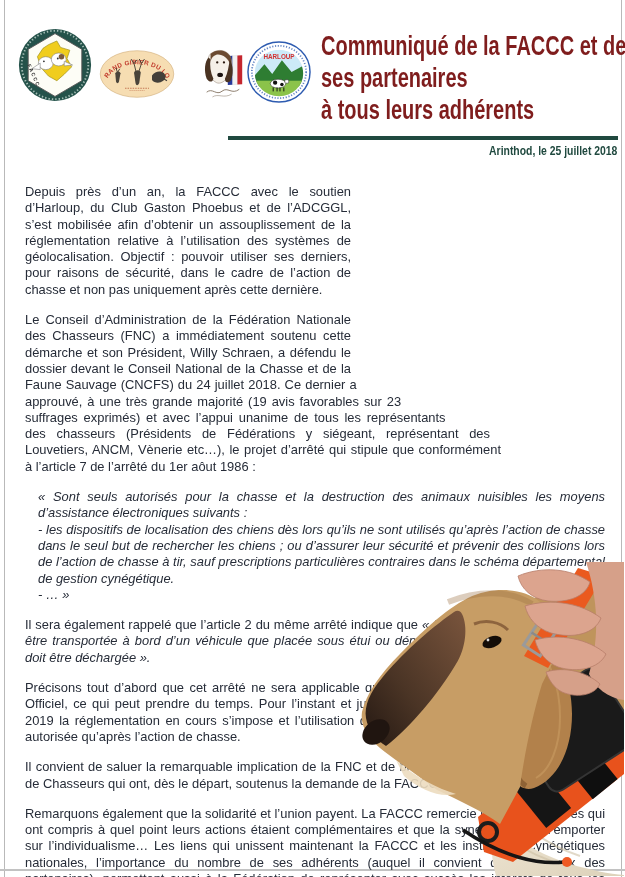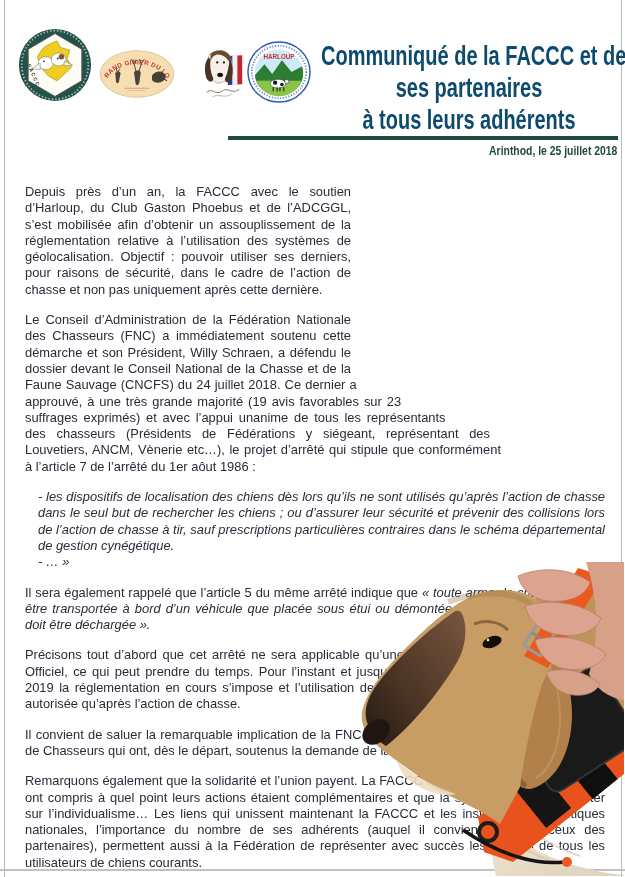--- a/index.html
+++ b/index.html
@@ -14,22 +14,22 @@
   .edge-bottom{position:absolute;left:0;top:869px;width:625px;height:2px;background:#c2c2c2;z-index:1;}
 
   
   .logo{position:absolute;}
   .logo-faccc{left:18px;top:26px;width:74px;height:78px;}
   .logo-ggl{left:99px;top:50px;width:76px;height:48px;}
   .logo-phoebus{left:199px;top:42px;width:48px;height:60px;}
   .logo-harloup{left:246px;top:40px;width:66px;height:64px;}
 
   .title-block{
-    position:absolute;right:8px;top:40px;width:400px;text-align:center;
-    color:#0c4a6e;
+    position:absolute;right:8px;top:30px;width:400px;text-align:left;
+    color:#7f1d1d;
   }
   .title-line{
     font-size:27px;font-weight:700;line-height:32px;white-space:nowrap;
     transform:scaleX(0.74);transform-origin:100% 50%;
   }
   .title-rule{position:absolute;left:228px;top:136px;width:390px;height:4px;background:#20493f;}
   .date-line{
     position:absolute;right:8px;top:143px;color:#20493f;font-weight:700;font-size:13px;
     transform:scaleX(0.8);transform-origin:100% 50%;white-space:nowrap;
   }
@@ -146,25 +146,26 @@
 </div>
 
 <div class="content">
   <div class="wrap-spacer" aria-hidden="true"></div>
 
   <p>Depuis près d’un an, la FACCC avec le soutien d’Harloup, du Club Gaston Phoebus et de l’ADCGGL, s’est mobilisée afin d’obtenir un assouplissement de la réglementation relative à l’utilisation des systèmes de géolocalisation.  Objectif : pouvoir utiliser ses derniers, pour raisons de sécurité, dans le cadre de l’action de chasse et non pas uniquement après cette dernière.</p>
 
   <p>Le Conseil d’Administration de la Fédération Nationale des Chasseurs (FNC) a immédiatement soutenu cette démarche et son Président, Willy Schraen, a défendu le dossier devant le Conseil National de la Chasse et de la Faune Sauvage (CNCFS) du 24 juillet 2018. Ce dernier a approuvé, à une très grande majorité (19 avis favorables sur 23 suffrages exprimés) et avec l’appui unanime de tous les représentants des chasseurs (Présidents de Fédérations y siégeant, représentant des Louvetiers, ANCM, Vènerie etc…), le projet d’arrêté qui stipule que conformément à l’article 7 de l’arrêté du 1er aôut 1986 :</p>
 
   <div class="quote">
+    <p>« Sont seuls autorisés pour la chasse et la destruction des animaux nuisibles les moyens d’assistance électroniques suivants :</p>
     <p>- les dispositifs de localisation des chiens dès lors qu’ils ne sont utilisés qu’après l’action de chasse dans le seul but de rechercher les chiens ; ou d’assurer leur sécurité et prévenir des collisions lors de l’action de chasse à tir, sauf prescriptions particulières contraires dans le schéma départemental de gestion cynégétique.</p>
     <p>- … »</p>
   </div>
 
-  <p><span>Il sera également rappelé que l’article 5 du même arrêté indique que </span><span class="em">« toute arme de chasse ne peut être transportée à bord d’un véhicule que placée sous étui ou démontée, dans tous les cas l’arme doit être déchargée ».</span></p>
+  <p><span>Il sera également rappelé que l’article 2 du même arrêté indique que </span><span class="em">« toute arme de chasse ne peut être transportée à bord d’un véhicule que placée sous étui ou démontée, dans tous les cas l’arme doit être déchargée ».</span></p>
 
   <p>Précisons tout d’abord que cet arrêté ne sera applicable qu’une fois les textes publiés au Journal Officiel, ce qui peut prendre du temps. Pour l’instant et jusqu’à nouvel avis, pour la saison 2018 / 2019 la réglementation en cours s’impose et l’utilisation des systèmes de géolocalisation ne reste autorisée qu’après l’action de chasse.</p>
 
   <p>Il convient de saluer la remarquable implication de la FNC et de bien des Présidents de Fédérations de Chasseurs qui ont, dès le départ, soutenus la demande de la FACCC et de ses partenaires.</p>
 
   <p>Remarquons également que la solidarité et l’union payent. La FACCC remercie ici ses partenaires qui ont compris à quel point leurs actions étaient complémentaires et que la synergie devait l’emporter sur l’individualisme… Les liens qui unissent maintenant la FACCC et les institutions cynégétiques nationales, l’importance du nombre de ses adhérents (auquel il convient d’ajouter ceux des partenaires), permettent aussi à la Fédération de représenter avec succès les intérêts de tous les utilisateurs de chiens courants.</p>
 
 </div>
 
 <svg class="dog-art" viewBox="0 0 336 314">

